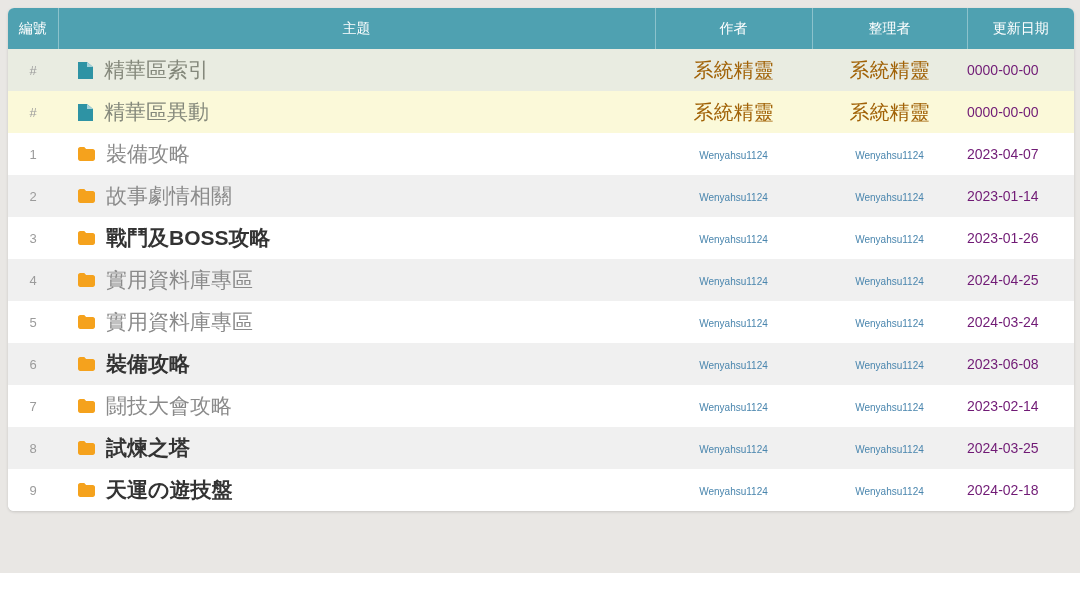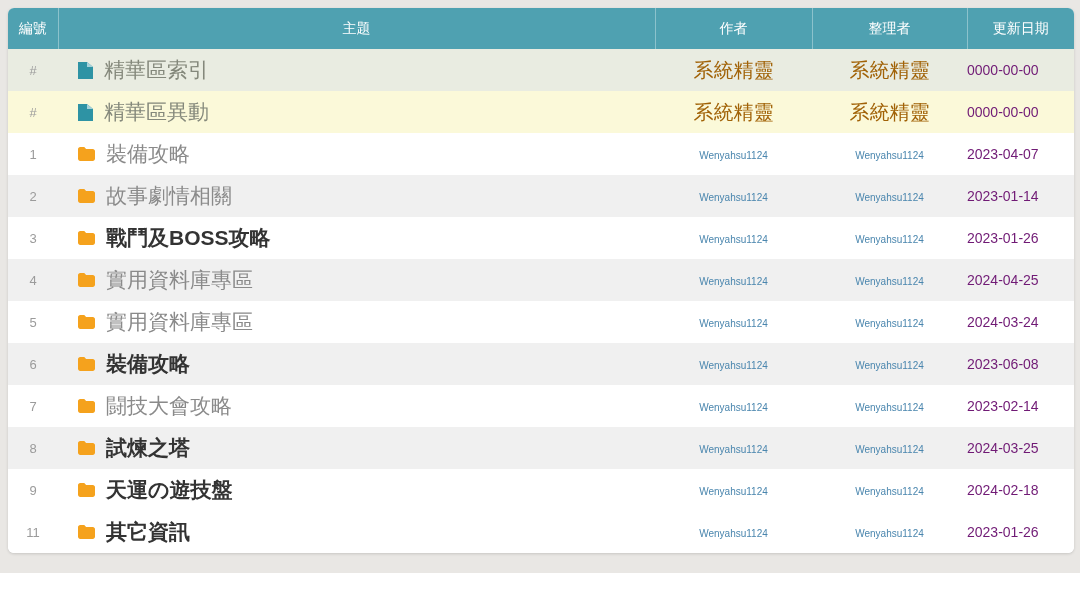--- a/index.html
+++ b/index.html
@@ -275,32 +275,16 @@
             <path d="M0 2.2 C0 1 1 0 2.2 0 h4.1 l1.8 2 h6.7 C16 2 17 3 17 4.2 v7.6 C17 13 16 14 14.8 14 H2.2 C1 14 0 13 0 11.8 z" fill="#f5a21d"></path>
           </svg>
         </span>
         <a href="#" class="topic-link bold">天運の遊技盤</a>
       </div>
     </td>
     <td class="c-user"><a href="#" class="user-link">Wenyahsu1124</a></td>
     <td class="c-user"><a href="#" class="user-link">Wenyahsu1124</a></td>
     <td class="c-date">2024-02-18</td>
   </tr>
-          <tr>
-    <td class="c-num">11</td>
-    <td class="c-topic">
-      <div class="topic-wrap">
-        <span class="icon">
-          <svg width="17" height="14" viewBox="0 0 17 14">
-            <path d="M0 2.2 C0 1 1 0 2.2 0 h4.1 l1.8 2 h6.7 C16 2 17 3 17 4.2 v7.6 C17 13 16 14 14.8 14 H2.2 C1 14 0 13 0 11.8 z" fill="#f5a21d"></path>
-          </svg>
-        </span>
-        <a href="#" class="topic-link bold">其它資訊</a>
-      </div>
-    </td>
-    <td class="c-user"><a href="#" class="user-link">Wenyahsu1124</a></td>
-    <td class="c-user"><a href="#" class="user-link">Wenyahsu1124</a></td>
-    <td class="c-date">2023-01-26</td>
-  </tr>
         </tbody>
     </table>
   </div>
 </div>
 
 </body></html>

